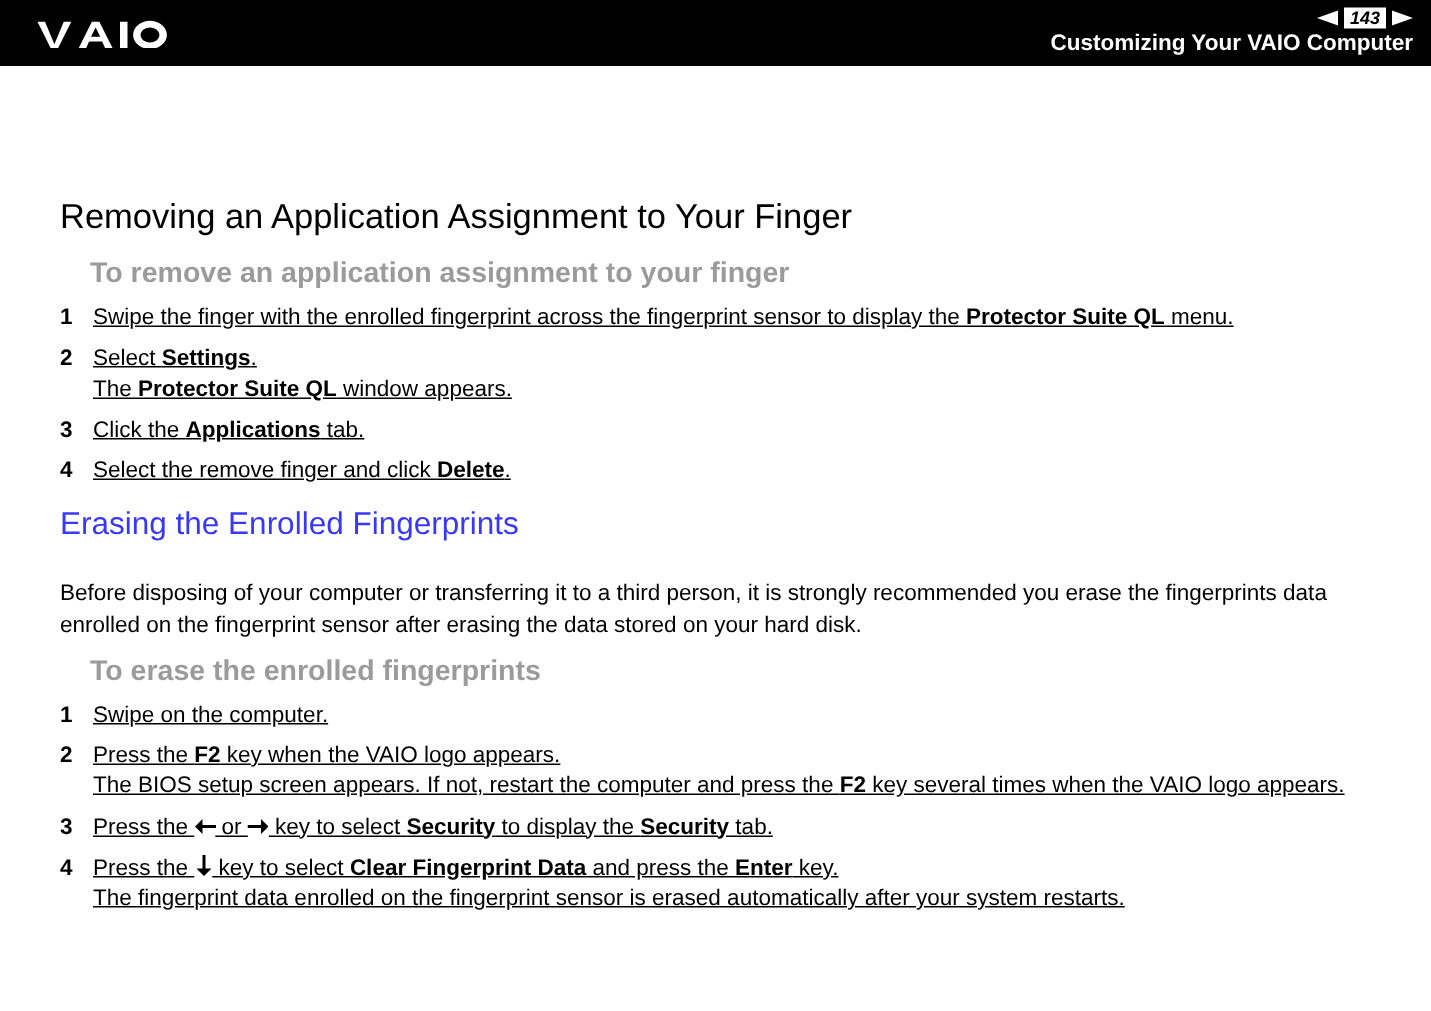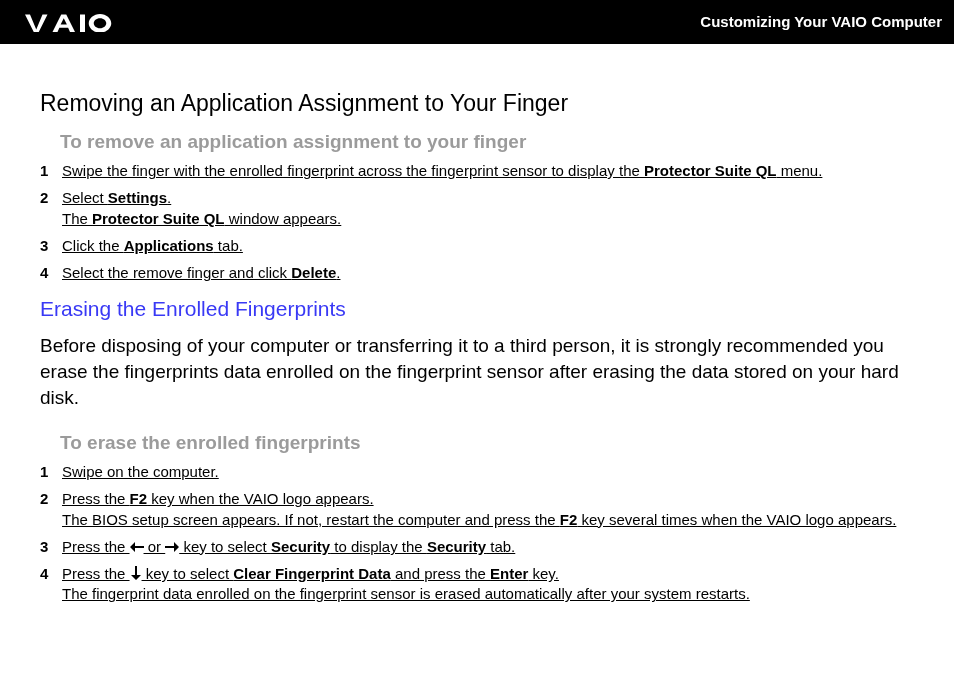--- a/index.html
+++ b/index.html
@@ -66,39 +66,40 @@
     font-weight: bold;
     font-size: 15px;
   }
   .content {
     padding: 46px 40px 20px 40px;
   }
   h1 {
     font-size: 23px;
     font-weight: normal;
     margin-bottom: 14px;
+    margin-top: 41px;
   }
   .subhead-gray {
     color: #9b9b9b;
     font-size: 19px;
     font-weight: bold;
     margin-bottom: 8px;
     margin-left: 20px;
   }
   .subhead-blue {
     color: #3939f5;
     font-size: 21px;
     font-weight: normal;
     margin-top: 14px;
-    margin-bottom: 12px;
+    margin-bottom: 24px;
   }
   .body-text {
-    font-size: 19px;
+    font-size: 15px;
     line-height: 1.35;
-    margin-bottom: 22px;
+    margin-bottom: 10px;
   }
   ol.steps {
     list-style: none;
     counter-reset: step;
     font-size: 15px;
   }
   ol.steps li {
     counter-increment: step;
     position: relative;
     padding-left: 22px;
@@ -125,20 +126,25 @@
 <div class="header-bar">
   <div class="logo">
     <svg viewBox="0 0 160 32" width="110" fill="#fff">
       <path d="M0 4 L8 4 L18 28 L28 4 L36 4 L22 32 L14 32 Z"></path>
       <path d="M58 4 L66 4 L80 32 L72 32 L69 25 L55 25 L52 32 L44 32 Z M62 10 L57 20 L67 20 Z"></path>
       <rect x="88" y="4" width="8" height="28"></rect>
       <path d="M120 3 C130 3 138 10 138 18 C138 26 130 33 120 33 C110 33 102 26 102 18 C102 10 110 3 120 3 Z M120 10 C114 10 110 14 110 18 C110 22 114 26 120 26 C126 26 130 22 130 18 C130 14 126 10 120 10 Z"></path>
     </svg>
   </div>
   <div class="header-right">
+    <div class="pager">
+      <span class="pager-arrow left"></span>
+      <span class="page-num">143</span>
+      <span class="pager-arrow right"></span>
+    </div>
     <div class="section-label">Customizing Your VAIO Computer</div>
   </div>
 </div>
 
 <div class="content">
 
   <h1>Removing an Application Assignment to Your Finger</h1>
 
   <div class="subhead-gray">To remove an application assignment to your finger</div>
 

